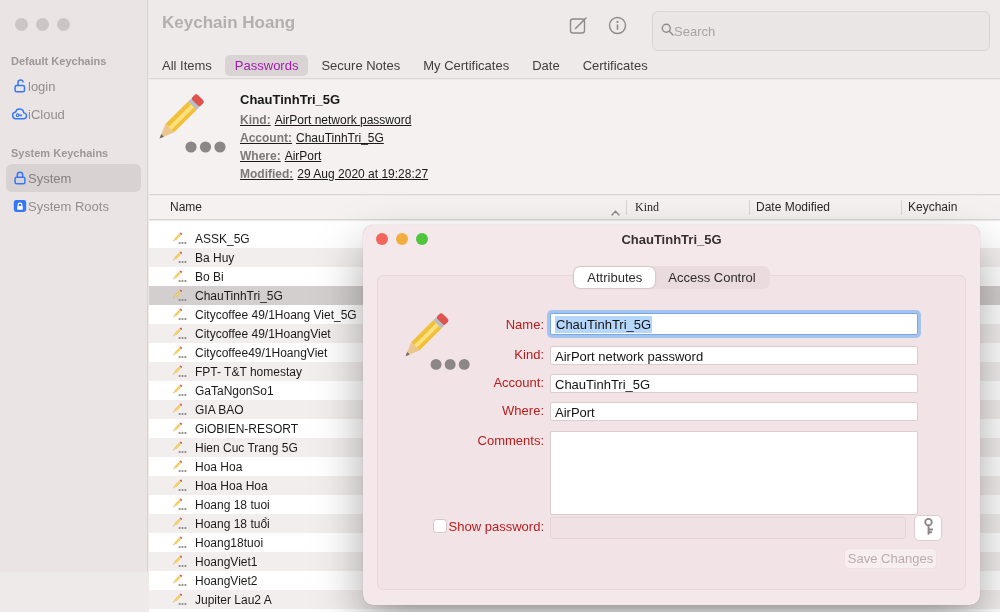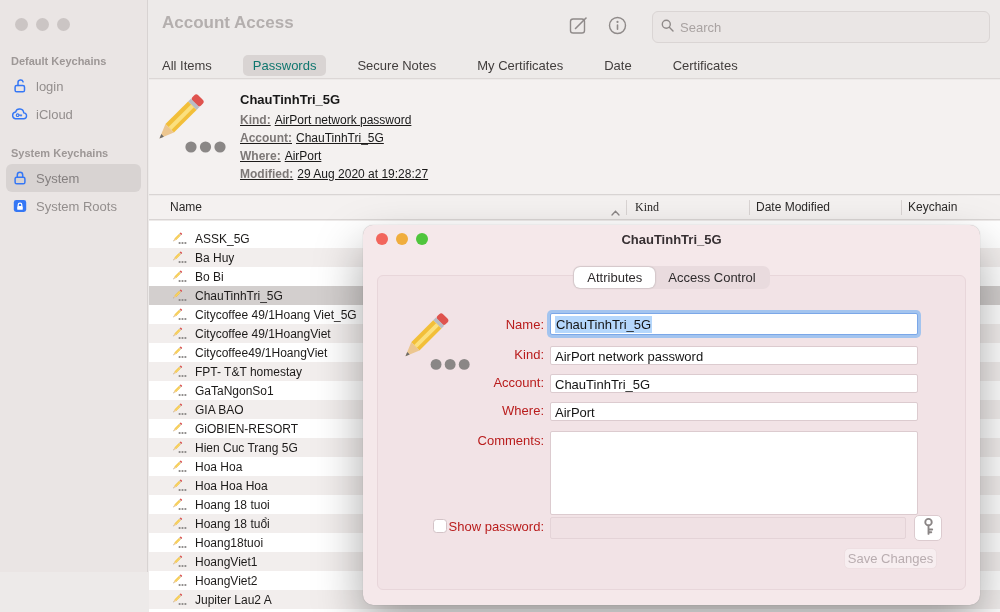--- a/index.html
+++ b/index.html
@@ -15,44 +15,44 @@
   .sidebar { position:absolute; left:0; top:0; width:148px; height:572px;
     background:#eae5e4; border-right:1px solid #d8d3d2; }
   .traffic { position:absolute; top:18px; left:15px; display:flex; gap:8px; }
   .traffic .dot { width:13px; height:13px; border-radius:50%; background:#cbc5c4; }
   .sb-sections { position:absolute; top:50px; left:0; right:0; }
   .sb-section { margin-top:0; }
   .sb-section + .sb-section { margin-top:14px; }
   .sb-header { height:22px; line-height:22px; padding-left:11px;
     font-size:11px; font-weight:700; color:#9d9796; }
   .sb-item { height:28px; margin:0 6px; padding-left:5px; display:flex;
-    align-items:center; gap:8px; font-size:13px; color:#938e8d; border-radius:6px; cursor:default; }
+    align-items:center; font-size:13px; color:#938e8d; border-radius:6px; cursor:default; }
   .sb-item.selected { background:#d8d3d2; color:#858080; }
   .sb-icon { width:17px; height:17px; display:flex; align-items:center; justify-content:center; }
 
   
   .main { position:absolute; left:149px; top:0; right:0; height:612px; }
   .app-title { position:absolute; left:13px; top:13px; font-size:17px;
     font-weight:700; color:#b4afae; }
   .tb-icon { position:absolute; top:15px; width:24px; height:24px;
     display:flex; align-items:center; justify-content:center; cursor:default; }
   .tb-compose { left:417px; }
   .tb-info { left:456px; }
-  .searchbox { position:absolute; left:503px; top:11px; width:338px; height:32px;
+  .searchbox { position:absolute; left:503px; top:11px; width:338px; height:40px;
     background:#eae6e5; border:1px solid #dad5d4; border-radius:6px;
-    display:flex; align-items:center; padding:0 8px; gap:6px; }
+    display:flex; align-items:center; padding:0 8px; }
   .searchbox input { border:none; outline:none; background:transparent; flex:1;
     font-size:13px; font-family:"Liberation Sans",sans-serif; color:#494545; }
   .searchbox input::placeholder { color:#a9a3a2; }
 
   .tabbar { position:absolute; top:53px; left:0; right:0; height:26px;
-    display:flex; align-items:center; padding-left:13px; gap:41px;
+    display:flex; align-items:center; padding-left:13px; gap:23px;
     border-bottom:1px solid #dcd7d6; font-size:13px; color:#413d3c; }
   .cat-tab { cursor:default; white-space:nowrap; }
-  .cat-tab.selected { background:#d9d4d3; color:#0f766e; border-radius:5px;
+  .cat-tab.selected { background:#d9d4d3; color:#a21caf; border-radius:5px;
     padding:3px 10px; margin:0 -10px; }
 
   .detail-header { position:absolute; top:80px; left:0; right:0; height:115px;
     background:#f4f1f0; border-bottom:1px solid #d9d5d4; }
   .big-pencil { position:absolute; left:9px; top:12px; }
   .detail-title { position:absolute; left:91px; top:12px; font-size:13px;
     font-weight:700; color:#181818; }
   .detail-fields { position:absolute; left:91px; top:31px; font-size:12px;text-decoration:underline; }
   .detail-fields .frow { height:18px; line-height:18px; }
   .detail-fields .flabel { color:#7d7877; font-weight:700; margin-right:4px; }
@@ -170,21 +170,21 @@
               <rect x="5.2" y="8" width="5.6" height="3.8" rx="0.9" fill="#fff"></rect>
             </svg>
           </span>
           <span class="sb-label">System Roots</span>
         </div>
       </div>
     </div>
 </div>
 
 <div class="main">
-  <div class="app-title">Account Access</div>
+  <div class="app-title">Keychain Hoang</div>
 
   <div class="tb-icon tb-compose">
     <span><svg width="21" height="21" viewBox="0 0 21 21">
           <rect x="2.5" y="4" width="14" height="14" rx="2.6" fill="none" stroke="#8f8a89" stroke-width="1.4"></rect>
           <path d="M7.5 13.5 L18 3" stroke="#8f8a89" stroke-width="1.6" stroke-linecap="round"></path>
         </svg></span>
   </div>
   <div class="tb-icon tb-info">
     <span><svg width="21" height="21" viewBox="0 0 21 21">
           <circle cx="10.5" cy="10.5" r="8" fill="none" stroke="#8f8a89" stroke-width="1.4"></circle>

